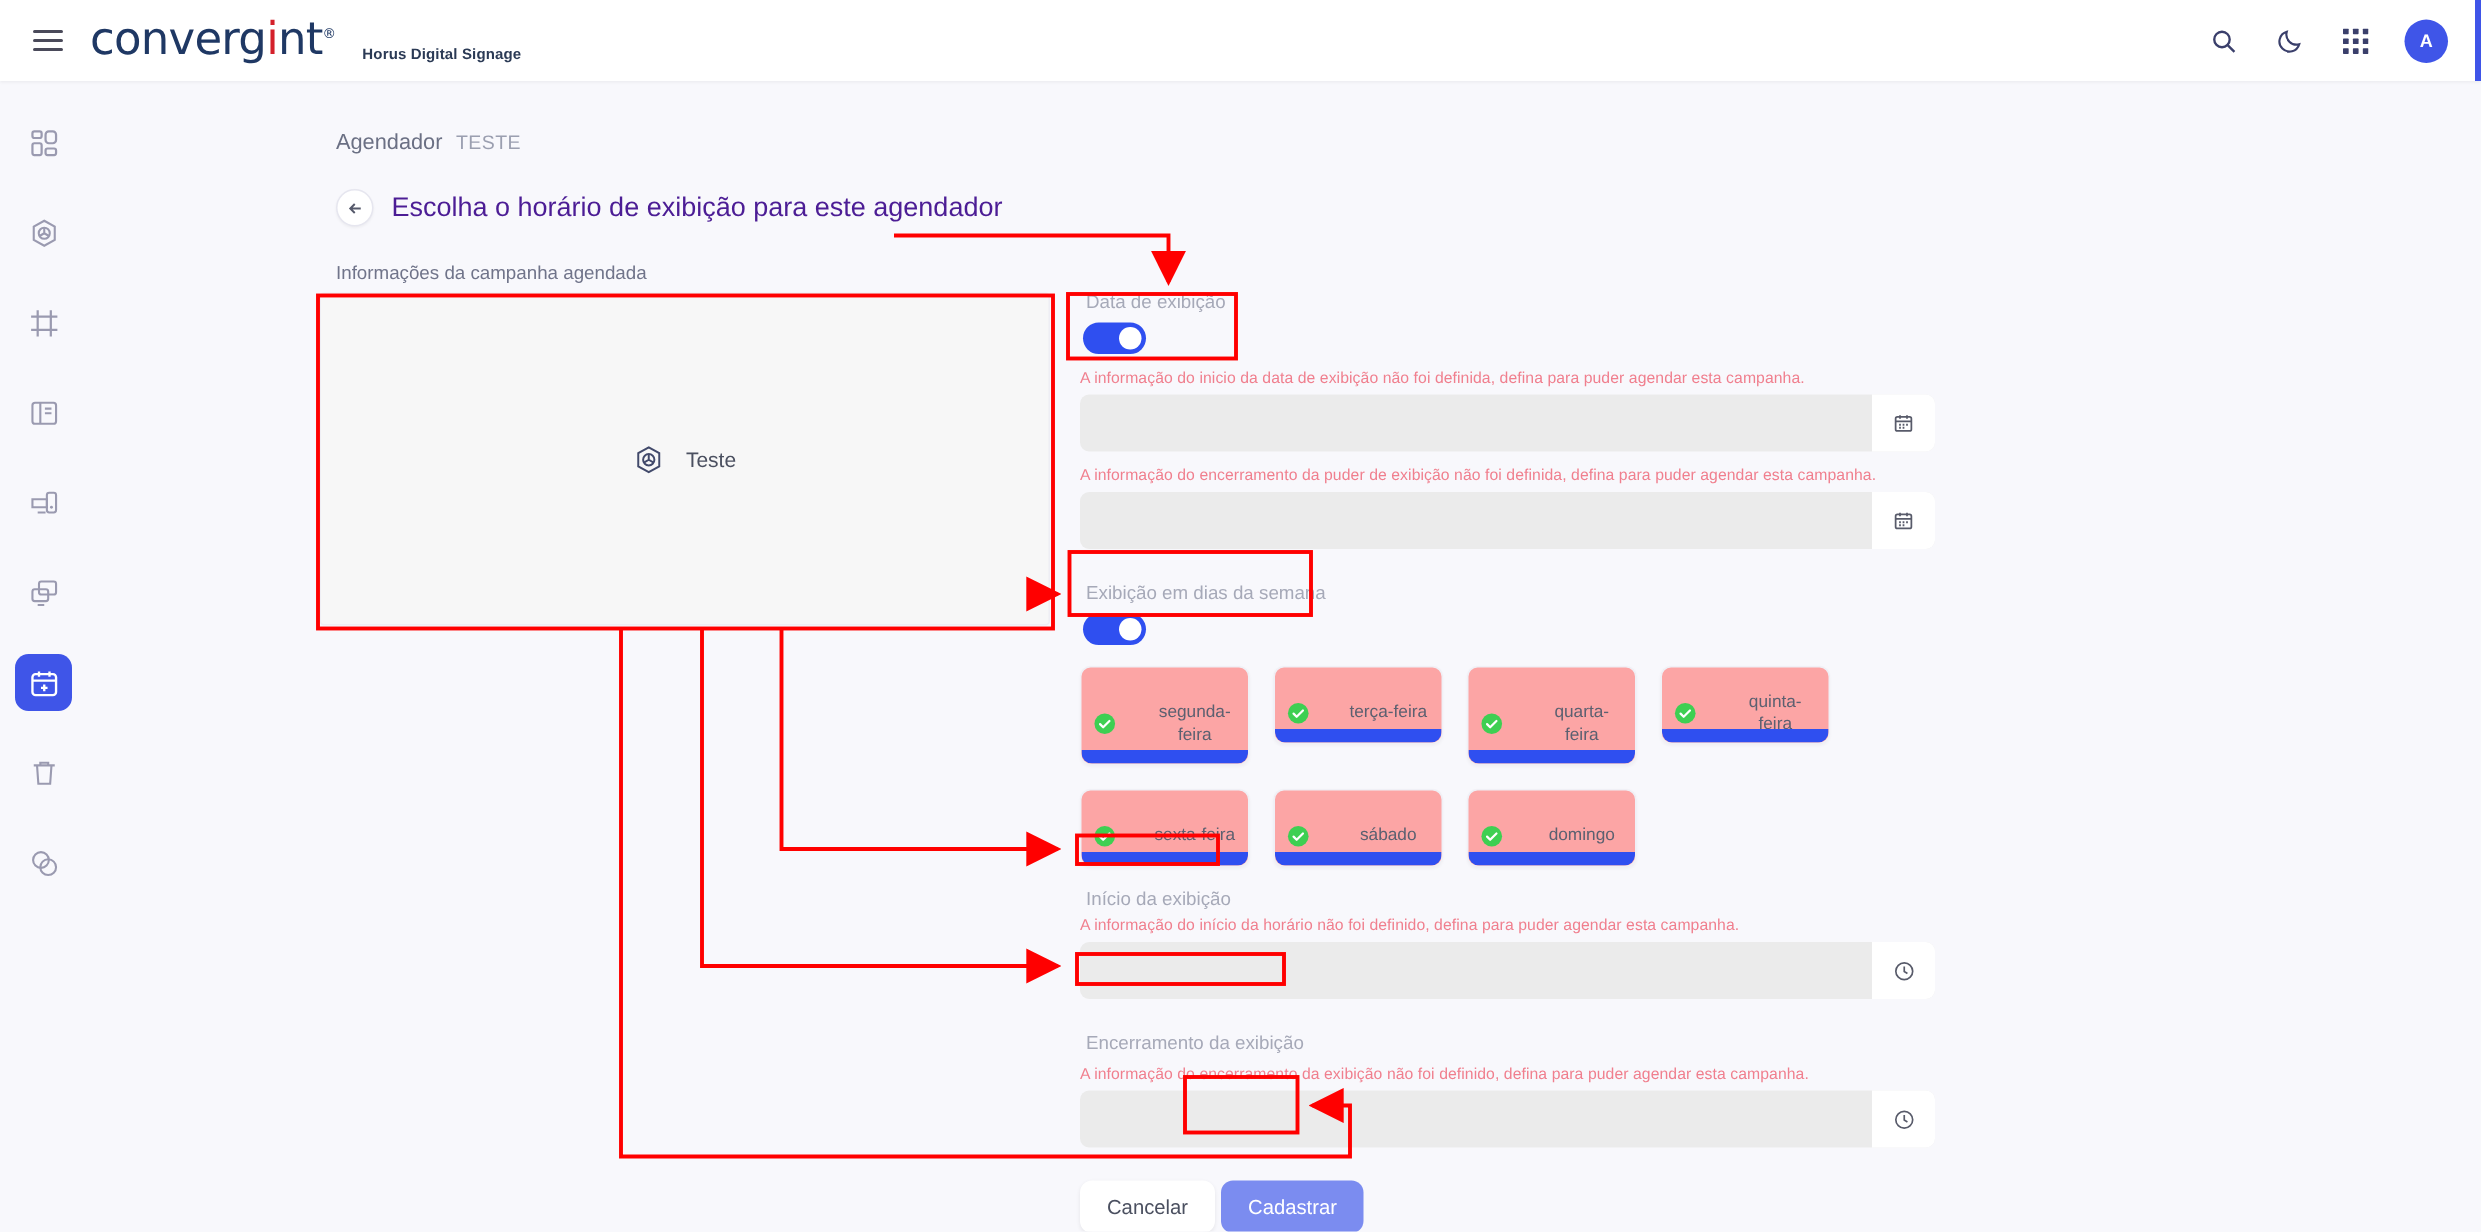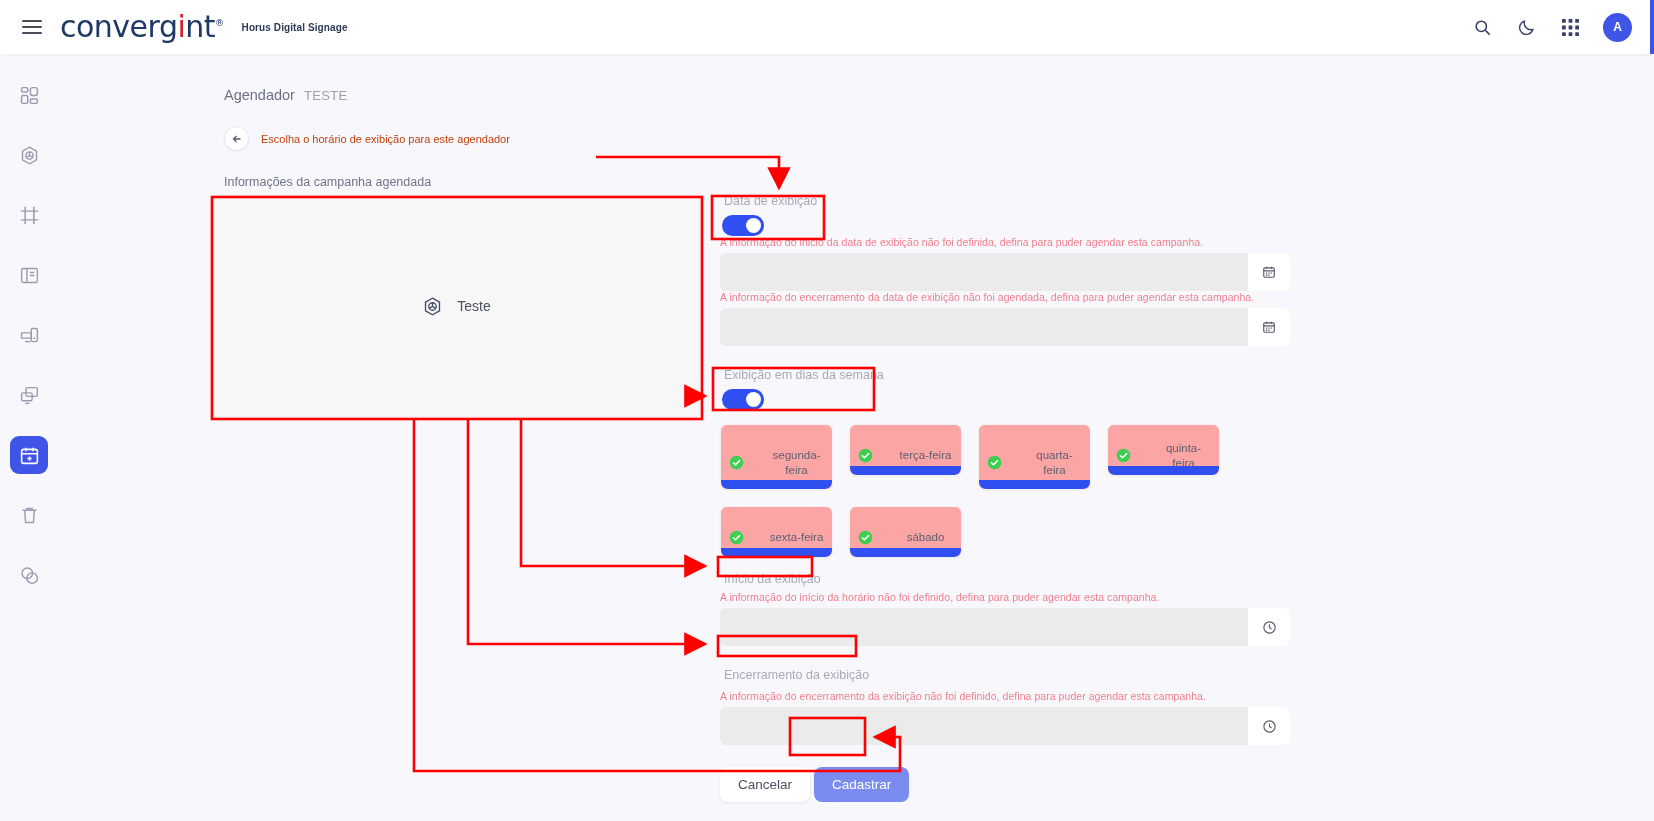--- a/index.html
+++ b/index.html
@@ -21,21 +21,21 @@
     box-shadow: 0 1px 2px rgba(0,0,0,.05);
     z-index: 5;
   }
   .hamburger {
     width: 20px; height: 14px; margin-left: 22px; margin-right: 18px;
     display: flex; flex-direction: column; justify-content: space-between;
     cursor: pointer;
   }
   .hamburger span { display: block; height: 2px; background: #4a4a5a; border-radius: 1px; }
 
-  .brand { display: flex; align-items: center; }
+  .brand { display: flex; align-items: flex-end; }
   .brand-logo {
     font-size: 30px; letter-spacing: -0.5px; color: #1f3864;
     font-family: "DejaVu Sans", sans-serif; font-weight: 400;
     position: relative; line-height: 1;
   }
   .brand-logo .ired { color: #d4202a; }
   .brand-logo .tm {
     font-size: 9px; vertical-align: super; color: #1f3864;
   }
   .brand-sub {
@@ -84,21 +84,21 @@
 
   .backrow {
     position: absolute; left: 166px; top: 72px; display: flex; align-items: center; gap: 12px;
   }
   .back-btn {
     width: 25px; height: 25px; border-radius: 50%; background: #fff;
     border: 1px solid #e6e6ef; display: flex; align-items: center; justify-content: center;
     cursor: pointer; color: #55596b; font-size: 12px;
     box-shadow: 0 1px 2px rgba(0,0,0,.05);
   }
-  .back-label { font-size: 11px; color: #c2410c; }
+  .back-label { font-size: 18px; color: #4c1d95; }
 
   .section-caption {
     position: absolute; left: 166px; top: 121px; font-size: 12.5px; color: #70748a;
   }
 
   
   .preview {
     position: absolute; left: 155px; top: 141px; width: 487px; height: 222px;
     background: #f7f7f7; border: 1px solid #eeeef4; border-radius: 3px;
     display: flex; align-items: center; justify-content: center; gap: 14px;
@@ -114,21 +114,21 @@
   .toggle {
     width: 42px; height: 21px; border-radius: 11px; background: #2f4ff0;
     position: relative; cursor: pointer; margin-top: 5px; margin-left: 2px;
   }
   .toggle .knob {
     position: absolute; right: 3px; top: 3px; width: 15px; height: 15px;
     border-radius: 50%; background: #fff;
   }
 
   .err-text {
-    font-size: 10.5px; color: #f07f8e; letter-spacing: .05px;
+    font-size: 10.5px; color: #f07f8e; margin-top: 10px; letter-spacing: .05px;
   }
   .input-wrap {
     margin-top: 5px; height: 38px; background: #ebebeb; border-radius: 6px;
     display: flex; align-items: center; position: relative; width: 570px;
   }
   .input-field {
     flex: 1; border: none; background: transparent; outline: none;
     height: 38px; padding: 0 14px; font-size: 13px; color: #4b5060;
     font-family: "Liberation Sans", sans-serif;
   }
@@ -334,21 +334,21 @@
         <input class="input-field" type="text" value="" style="">
         <div class="input-btn">
           <svg width="14" height="14" viewBox="0 0 24 24" fill="none" stroke="currentColor" stroke-width="2">
             <rect x="3" y="5" width="18" height="16" rx="2"></rect>
               <path d="M3 10h18M8 3v4M16 3v4"></path>
             <path d="M7 14h2M11 14h2M15 14h2M7 17.5h2M11 17.5h2" stroke-width="2.4"></path>
           </svg>
         </div>
       </div>
 
-      <div class="err-text">A informação do encerramento da data de exibição não foi agendada, defina para puder agendar esta campanha.</div>
+      <div class="err-text">A informação do encerramento da puder de exibição não foi definida, defina para puder agendar esta campanha.</div>
       <div class="input-wrap">
         <input class="input-field" type="text" value="" style="">
         <div class="input-btn">
           <svg width="14" height="14" viewBox="0 0 24 24" fill="none" stroke="currentColor" stroke-width="2">
             <rect x="3" y="5" width="18" height="16" rx="2"></rect>
               <path d="M3 10h18M8 3v4M16 3v4"></path>
             <path d="M7 14h2M11 14h2M15 14h2M7 17.5h2M11 17.5h2" stroke-width="2.4"></path>
           </svg>
         </div>
       </div>
@@ -419,20 +419,30 @@
           <span class="day-check">
             <svg width="15" height="15" viewBox="0 0 24 24">
                 <circle cx="12" cy="12" r="11" fill="#3ecf52"></circle>
                 <path d="M7 12.4l3.3 3.3L17 9" fill="none" stroke="#fff" stroke-width="2.4" stroke-linecap="round" stroke-linejoin="round"></path>
               </svg>
           </span>
           <span class="day-label">sábado</span>
           <div class="day-bar"></div>
         </div>
 
+        <div class="day-card short">
+          <span class="day-check">
+            <svg width="15" height="15" viewBox="0 0 24 24">
+                <circle cx="12" cy="12" r="11" fill="#3ecf52"></circle>
+                <path d="M7 12.4l3.3 3.3L17 9" fill="none" stroke="#fff" stroke-width="2.4" stroke-linecap="round" stroke-linejoin="round"></path>
+              </svg>
+          </span>
+          <span class="day-label">domingo</span>
+          <div class="day-bar"></div>
+        </div>
       </div>
 
       <div class="field-label" style="margin-top:12px">Início da exibição</div>
       <div class="err-text" style="margin-top:3px">A informação do início da horário não foi definido, defina para puder agendar esta campanha.</div>
       <div class="input-wrap">
         <input class="input-field" type="text" value="" style="">
         <div class="input-btn">
           <svg width="15" height="15" viewBox="0 0 24 24" fill="none" stroke="currentColor" stroke-width="1.8">
             <circle cx="12" cy="12" r="9"></circle>
               <path d="M12 7v5.3l3.4 2"></path>

